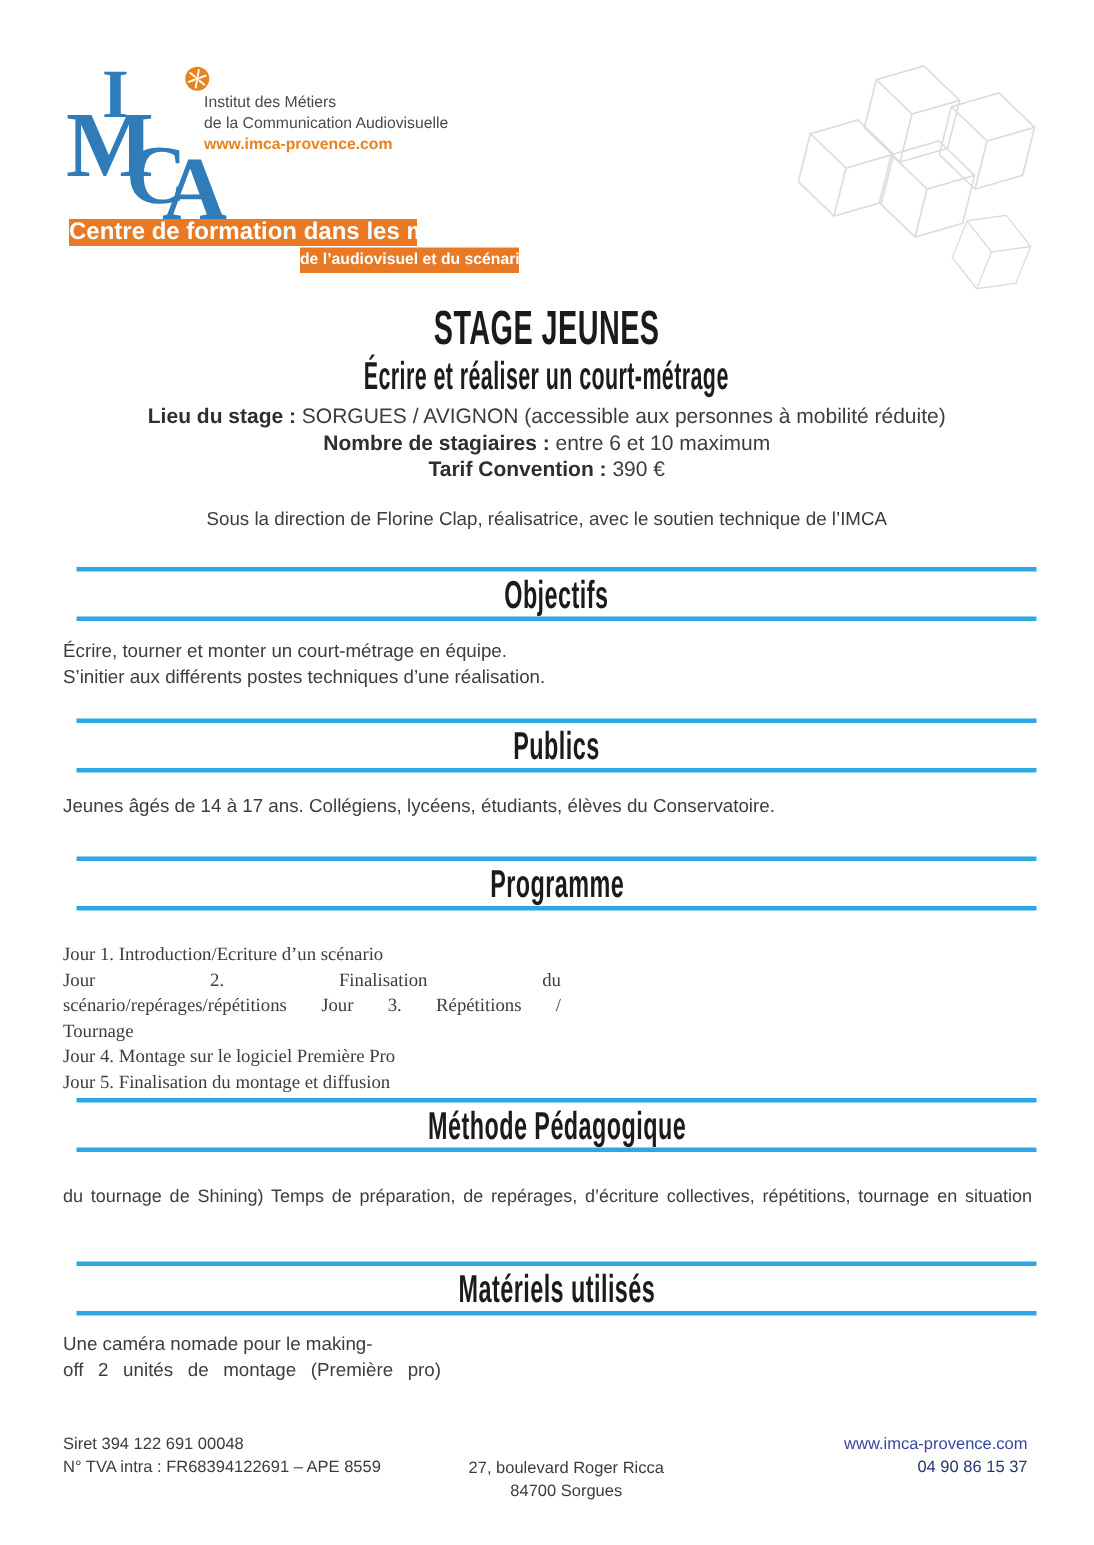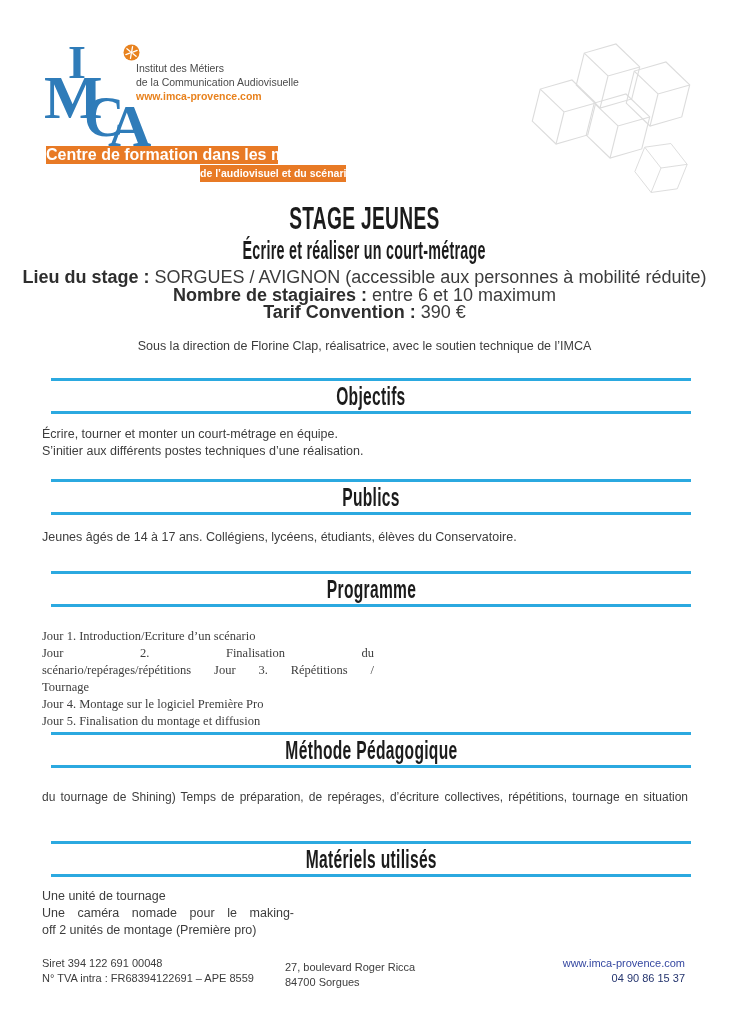--- a/index.html
+++ b/index.html
@@ -41,21 +41,21 @@
 
   
   .center { text-align: center; }
   .cond  { display: inline-block; transform: scaleX(0.60); transform-origin: center;
            font-weight: bold; color: #1b1b1b; letter-spacing: 0.5px; white-space: nowrap; }
   .cond-narrow { display: inline-block; transform: scaleX(0.55); transform-origin: center;
            font-weight: bold; color: #1b1b1b; letter-spacing: 0.5px; white-space: nowrap; }
   .doc-title    { position: absolute; left: 0; top: 200px; width: 729px; font-size: 32px; }
   .doc-subtitle { position: absolute; left: 0; top: 235px; width: 729px; font-size: 26px; }
 
-  .info-block { position: absolute; left: 0; top: 269px; width: 729px; font-size: 18px; line-height: 17.5px; }
+  .info-block { position: absolute; left: 0; top: 269px; width: 729px; font-size: 14px; line-height: 17.5px; }
   .info-block b { color: #2e2e2e; }
   .direction-line { position: absolute; left: 0; top: 339px; width: 729px; font-size: 12.5px; color: #3c3c3c; }
 
   
   .section-header { position: absolute; left: 51px; width: 640px; }
   .rule { height: 3px; background: #2ba9e0; }
   .section-heading { height: 30px; line-height: 30px; text-align: center; font-size: 26px; }
   .sh-objectifs { top: 378px; }
   .sh-publics   { top: 479px; }
   .sh-programme { top: 571px; }
@@ -69,21 +69,21 @@
   .programme-lines div:nth-child(2),
   .programme-lines div:nth-child(3) { text-align: justify; text-align-last: justify; }
   .methode-lines   { left: 42px; top: 789px; width: 646px; font-size: 12px; }
   .methode-lines div { text-align: justify; text-align-last: justify; }
   .materiels-lines { left: 42px; top: 888px; width: 252px; }
   .materiels-lines div:nth-child(2) { text-align: justify; text-align-last: justify; }
 
   
   .footer { position: absolute; left: 0; top: 956px; width: 729px; font-size: 11px; line-height: 15px; }
   .footer-left   { position: absolute; left: 42px;  top: 0; width: 230px; color: #3c3c3c; }
-  .footer-center { position: absolute; left: 285px; top: 4px; width: 185px; text-align: left; color: #3c3c3c; }
+  .footer-center { position: absolute; left: 285px; top: 16px; width: 185px; text-align: center; color: #3c3c3c; }
   .footer-right  { position: absolute; left: 505px; top: 0; width: 180px; text-align: right; }
   .footer-site  { color: #3447a0; }
   .footer-phone { color: #25356f; }
 </style>
 </head>
 <body>
 
 <div class="page">
 
   <div class="logo-area">
@@ -191,21 +191,20 @@
   <div class="body-text methode-lines">
     <div>du tournage de Shining) Temps de préparation, de repérages, d’écriture collectives, répétitions, tournage en situation</div>
   </div>
 
   <div class="section-header sh-materiels">
     <div class="rule"></div>
     <div class="section-heading"><span class="cond">Matériels utilisés</span></div>
     <div class="rule"></div>
   </div>
   <div class="body-text materiels-lines">
-    <div>Une unité de tournage</div>
     <div>Une caméra nomade pour le making-</div>
     <div>off 2 unités de montage (Première pro)</div>
   </div>
 
   <div class="footer">
     <div class="footer-left">
       <div>Siret 394 122 691 00048</div>
       <div>N° TVA intra : FR68394122691 – APE 8559</div>
     </div>
     <div class="footer-center">

